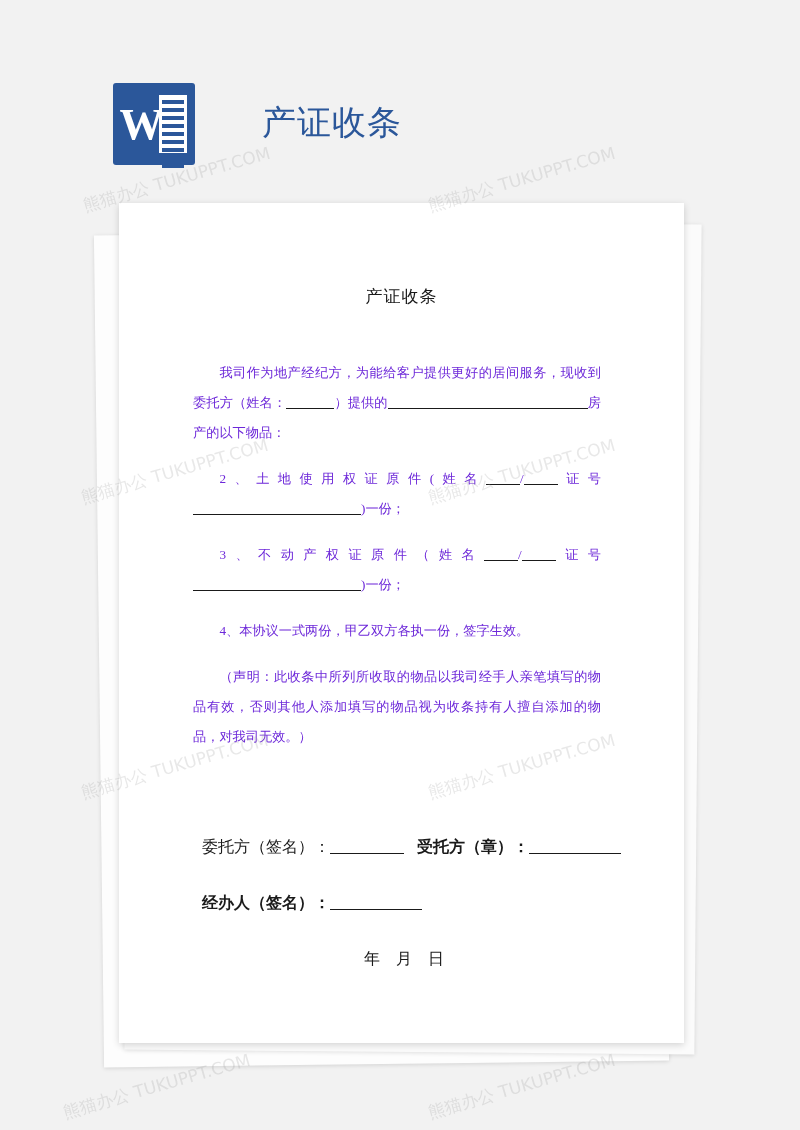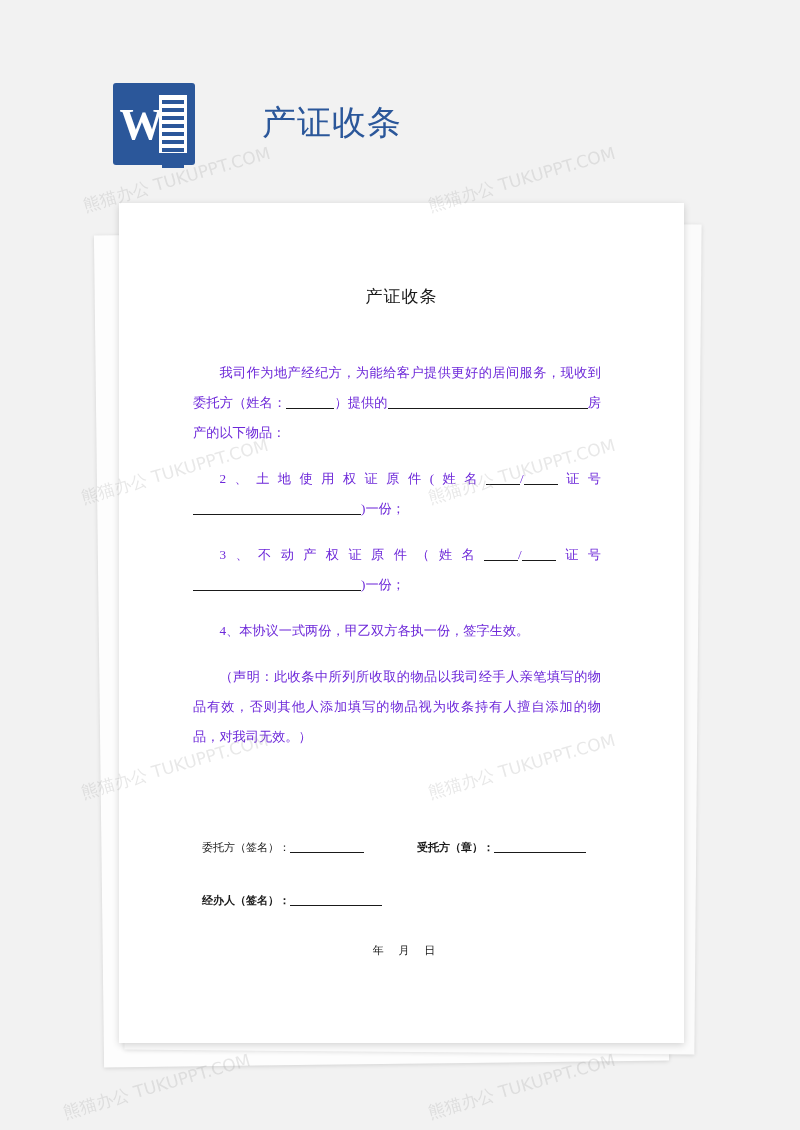--- a/index.html
+++ b/index.html
@@ -150,21 +150,21 @@
   .u-xlong { width: 200px; }
   .u-sig { width: 74px; }
   .u-sig2 { width: 92px; }
 
   
   .sig-block {
     position: absolute;
     left: 83px;
     top: 634px;
     width: 420px;
-    font-size: 11px;
+    font-size: 16px;
     color: #1a1a1a;
   }
   .sig-row {
     display: flex;
     margin-bottom: 35px;
   }
   .sig-cell-left { width: 215px; white-space: nowrap; }
   .sig-cell-right { white-space: nowrap; font-weight: bold; }
   .date-row {
     margin-top: 6px;

